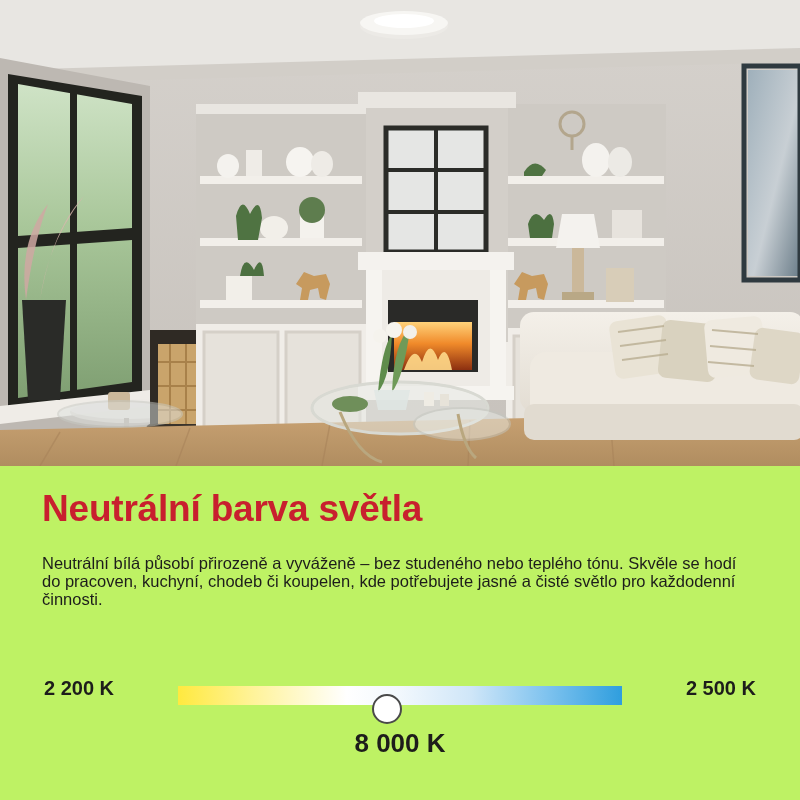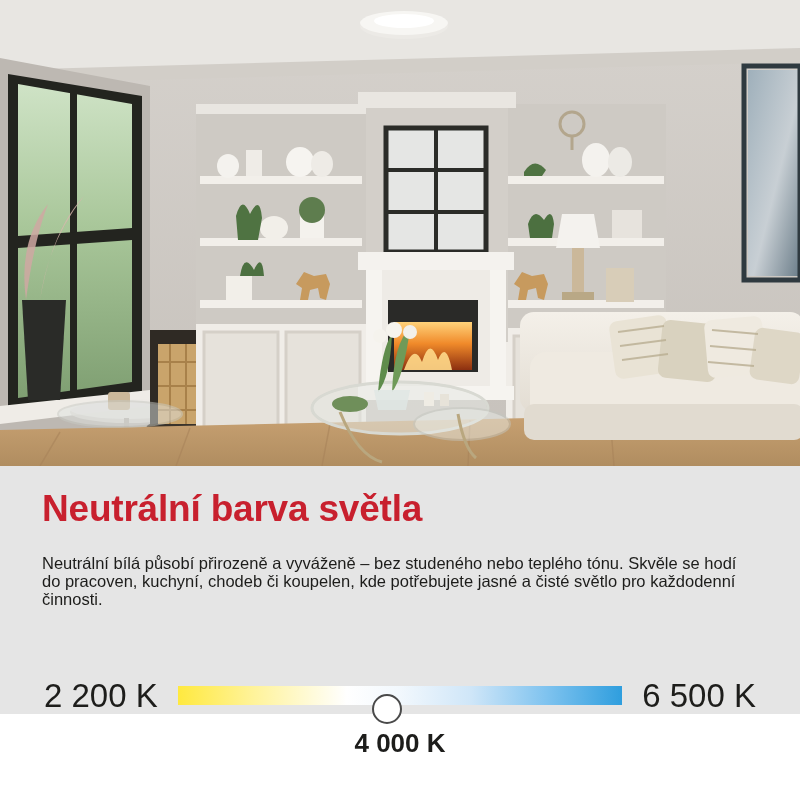--- a/index.html
+++ b/index.html
@@ -30,22 +30,22 @@
     background: #cfcac4;
   }
   .photo svg { display: block; }
 
   
   .content {
     position: absolute;
     left: 0;
     top: 466px;
     width: 800px;
-    height: 248px;
-    background: #e5e5e5;
+    height: 334px;
+    background: #bef264;
   }
   .headline {
     position: absolute;
     left: 42px;
     top: 22px;
     font-size: 37px;
     font-weight: bold;
     color: #c8202e;
     letter-spacing: -0.2px;
     white-space: nowrap;
@@ -64,23 +64,24 @@
   .scale-row {
     position: absolute;
     left: 0;
     top: 206px;
     width: 800px;
     height: 46px;
   }
   .scale-label {
     position: absolute;
     top: 5px;
-    font-size: 33px;
+    font-size: 20px;
     color: #1d1d1b;
     white-space: nowrap;
+    font-weight: bold;
   }
   .scale-label.left { left: 44px; }
   .scale-label.right { right: 44px; }
 
   .gradient-bar {
     position: absolute;
     left: 178px;
     top: 14px;
     width: 444px;
     height: 19px;
@@ -331,19 +332,19 @@
 
   <div class="content">
     <div class="headline">Neutrální barva světla</div>
     <div class="paragraph">Neutrální bílá působí přirozeně a vyváženě – bez studeného nebo teplého tónu. Skvěle se hodí do pracoven, kuchyní, chodeb či koupelen, kde potřebujete jasné a čisté světlo pro každodenní činnosti.</div>
 
     <div class="scale-row">
       <div class="scale-label left">2 200 K</div>
       <div class="gradient-bar">
         <div class="knob" style="left: 193.68px;"></div>
       </div>
-      <div class="scale-label right">6 500 K</div>
+      <div class="scale-label right">2 500 K</div>
     </div>
 
-    <div class="current-value">4 000 K</div>
+    <div class="current-value">8 000 K</div>
   </div>
 
 </div>
 
 </body></html>

